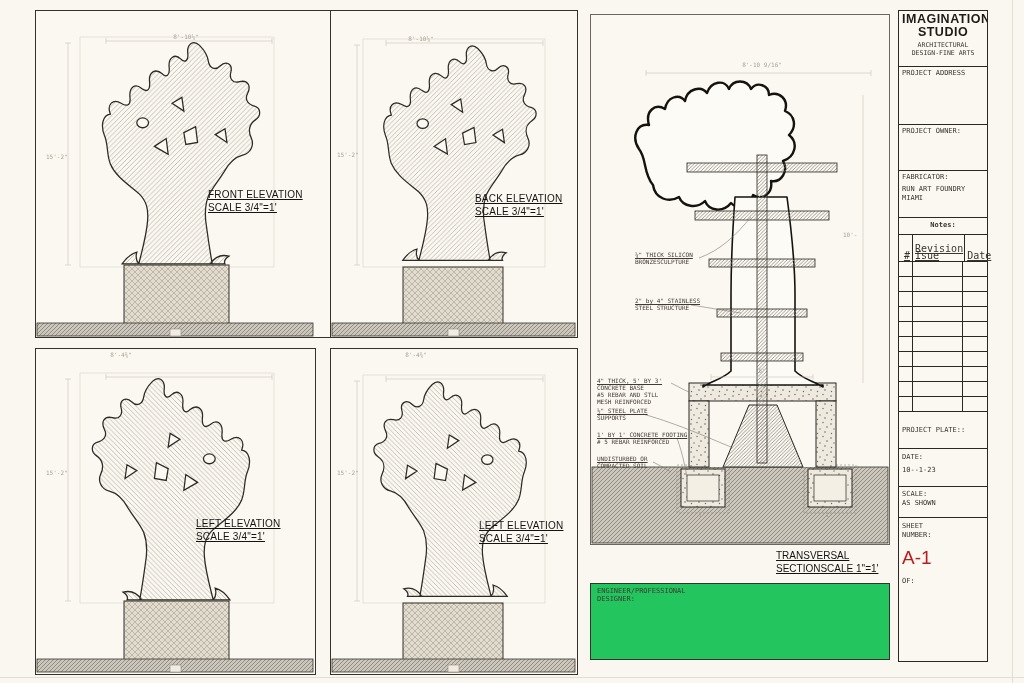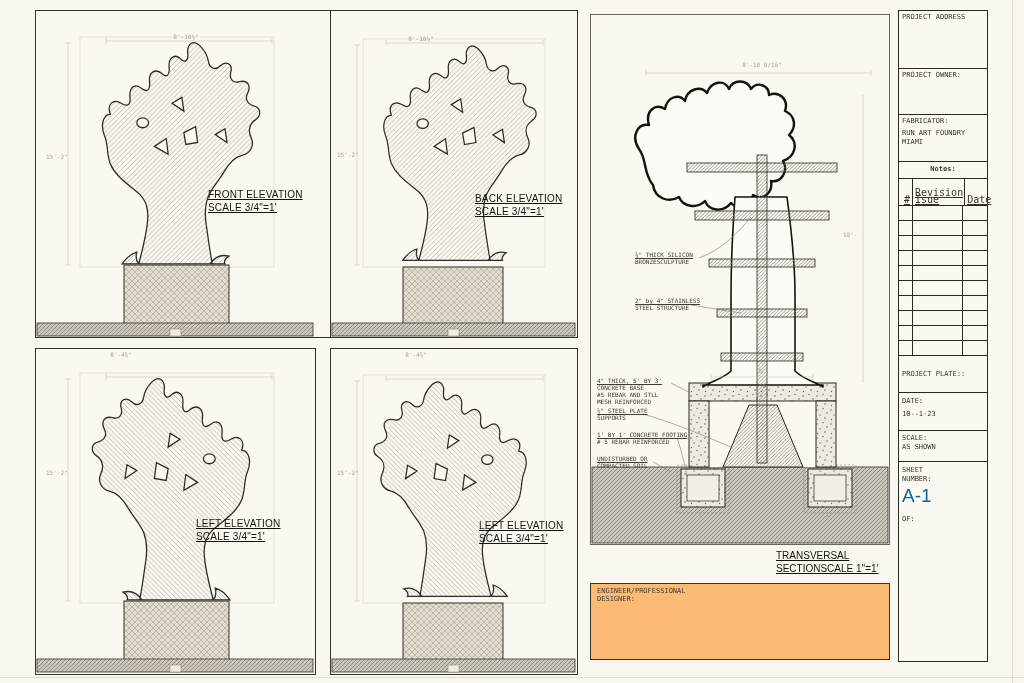--- a/index.html
+++ b/index.html
@@ -11,21 +11,21 @@
   .panel{position:absolute;border:1px solid #35312b;background:#fbf8f2;box-sizing:border-box;}
   .panel svg{position:absolute;left:0;top:0;}
   .elev-label{position:absolute;font-size:10px;color:#15130f;letter-spacing:.2px;line-height:13px;white-space:nowrap;}
   .elev-label span{display:block;text-decoration:underline;}
   .dim{position:absolute;font-family:"DejaVu Sans Mono",monospace;font-size:6px;color:#aaa396;white-space:nowrap;}
   .dim.center{text-align:center;}
   .ann{position:absolute;font-family:"DejaVu Sans Mono",monospace;font-size:6px;line-height:7px;color:#413b33;white-space:nowrap;}
   .ann .u{text-decoration:underline;}
   .section-title{position:absolute;left:776px;top:549px;font-size:10px;line-height:13px;color:#15130f;}
   .section-title span{display:block;text-decoration:underline;}
-  .engineer-box{position:absolute;left:590px;top:583px;width:300px;height:77px;border:1px solid #35312b;box-sizing:border-box;background:#fdba74;padding-left:13px;}
+  .engineer-box{position:absolute;left:590px;top:583px;width:300px;height:77px;border:1px solid #35312b;box-sizing:border-box;background:#22c55e;padding-left:13px;}
   .engineer-box .ann{left:6px;top:3px;}
   
   .titleblock{
     position:absolute;left:898px;top:10px;width:90px;height:652px;
     border:1px solid #2b2822;box-sizing:border-box;background:#fbf8f2;
     display:flex;flex-direction:column;
     font-family:"DejaVu Sans Mono",monospace;font-size:7px;color:#39352e;
   }
   .tb-sec{border-bottom:1px solid #2b2822;padding:2px 3px;box-sizing:border-box;flex:none;overflow:hidden;}
   .tb-studio{text-align:center;}
@@ -36,21 +36,21 @@
   .gap4{height:6px;}
   .tb-notes{text-align:center;font-weight:bold;font-size:7px;padding-top:3px;}
   .rev-head{display:grid;grid-template-columns:14px 1fr 24px;border-bottom:1px solid #2b2822;height:26px;flex:none;}
   .rev-head>div{border-right:1px solid #2b2822;font-size:10px;line-height:7px;display:flex;flex-direction:column;justify-content:flex-end;padding:1px 1px 2px 2px;box-sizing:border-box;text-decoration:underline;}
   .rev-head>div:last-child{border-right:none;}
   .rev-rows{flex:none;height:150px;display:flex;flex-direction:column;}
   .rev-row{display:grid;grid-template-columns:14px 1fr 24px;height:15px;border-bottom:1px solid #2b2822;box-sizing:border-box;flex:none;}
   .rev-row>div{border-right:1px solid #2b2822;box-sizing:border-box;}
   .rev-row>div:last-child{border-right:none;}
   .tb-projnum{display:flex;align-items:center;}
-  .tb-sheetval{font-family:"Liberation Sans",sans-serif;font-size:19px;color:#0369a1;line-height:21px;margin-top:1px;}
+  .tb-sheetval{font-family:"Liberation Sans",sans-serif;font-size:19px;color:#b91c1c;line-height:21px;margin-top:7px;}
   .tb-of{margin-top:9px;}
   .paper-edge-r{position:absolute;left:1012px;top:0;width:1px;height:683px;background:#e4ded2;}
   .paper-edge-b{position:absolute;left:0;top:677px;width:1024px;height:1px;background:#e4ded2;}
 </style>
 </head>
 <body>
 
 <svg width="0" height="0" style="position:absolute">
   <defs>
     <pattern id="patHatch" width="5" height="5" patternUnits="userSpaceOnUse">
@@ -264,20 +264,26 @@
 </div>
 
 <div class="engineer-box">
   <div class="ann">
     <span style="font-size:7px;">ENGINEER/PROFESSIONAL</span><br>
     <span style="font-size:7px;">DESIGNER:</span>
   </div>
 </div>
 
 <div class="titleblock">
+  <div class="tb-sec tb-studio" style="height:56px;">
+    <div class="big">IMAGINATION</div>
+    <div class="big">STUDIO</div>
+    <div class="sub">ARCHITECTURAL</div>
+    <div class="sub" style="margin-top:0;">DESIGN-FINE ARTS</div>
+  </div>
   <div class="tb-sec" style="height:58px;">
     <div class="tb-label">PROJECT ADDRESS</div>
   </div>
   <div class="tb-sec" style="height:46px;">
     <div class="tb-label">PROJECT OWNER:</div>
   </div>
   <div class="tb-sec" style="height:47px;">
     <div class="tb-label">FABRICATOR:</div>
     <div class="gap4" style="height:3px;"></div>
     <div class="tb-val">RUN ART FOUNDRY</div>

